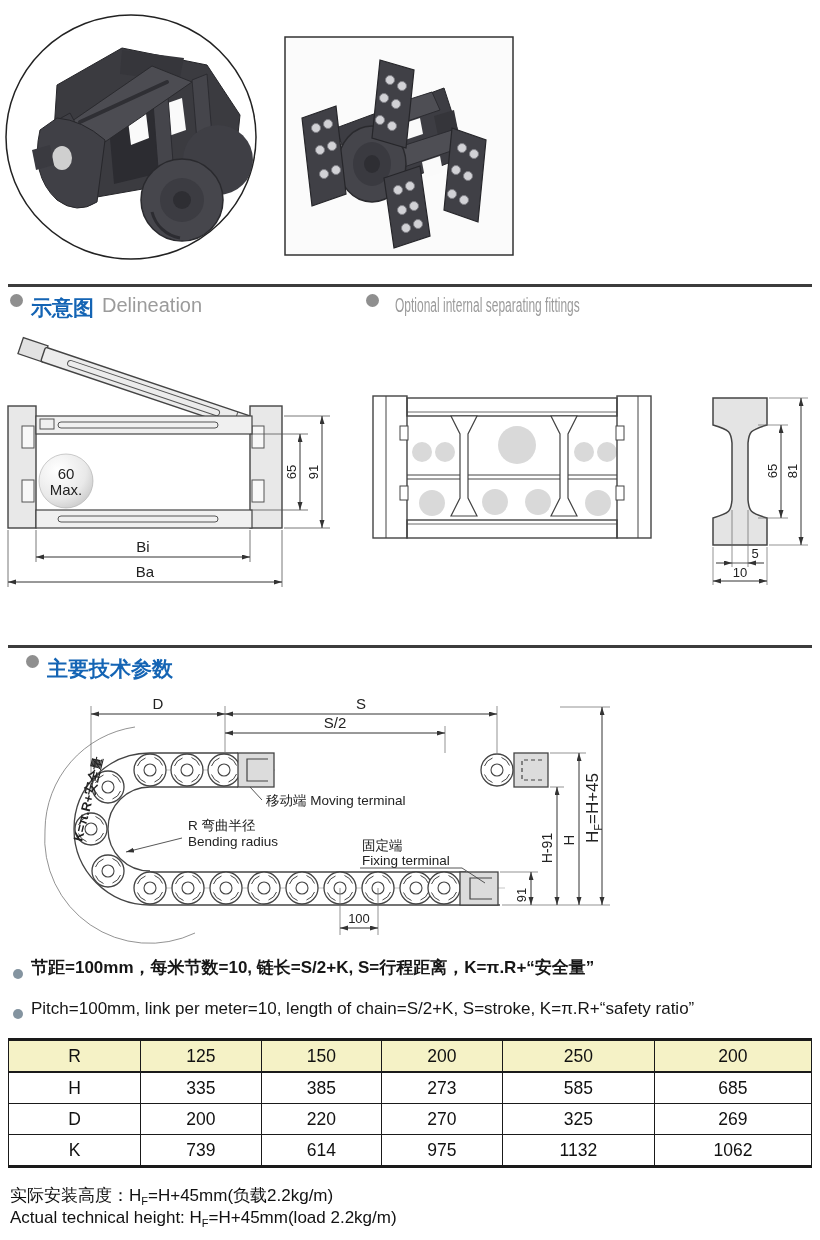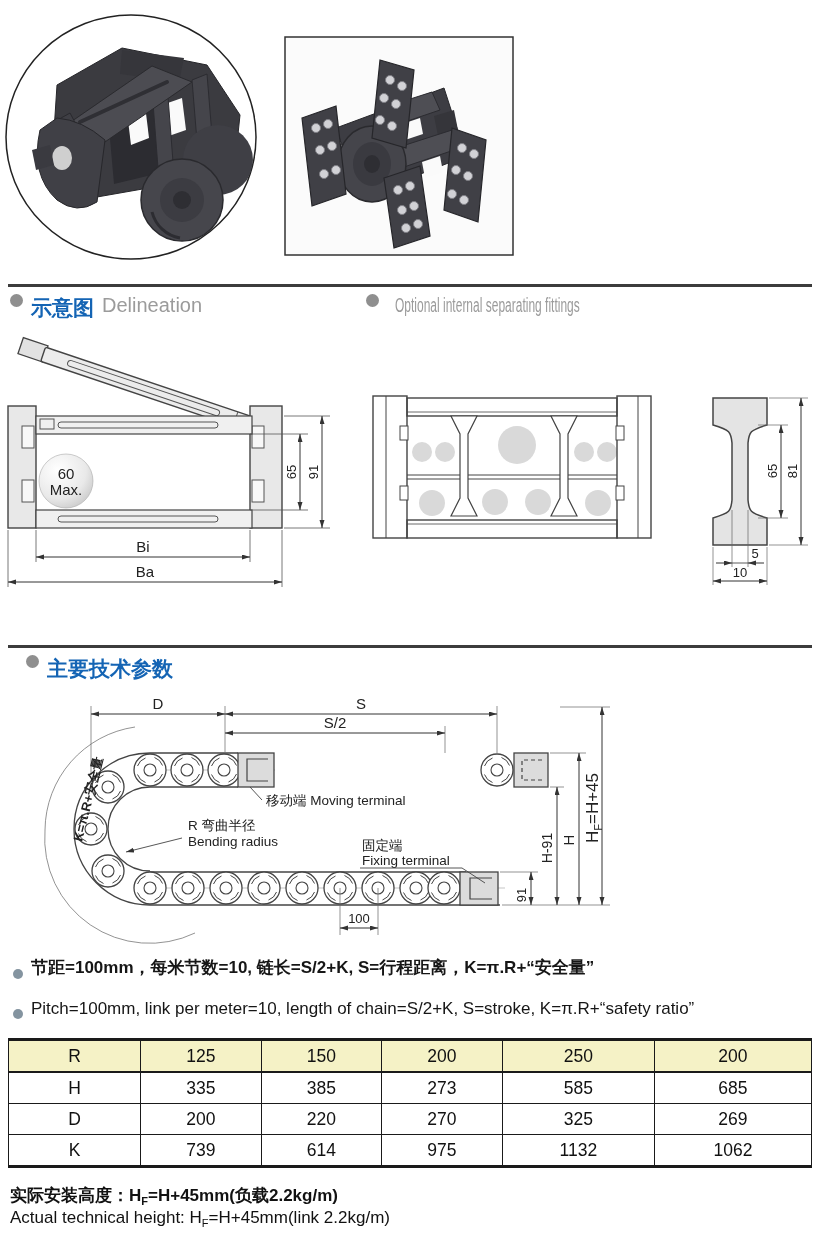--- a/index.html
+++ b/index.html
@@ -15,21 +15,21 @@
   .note{position:absolute;display:flex;align-items:flex-end;font-size:17px;white-space:nowrap}
   .note .txt{color:#161616}
   .note.bzh .txt{font-weight:600}
   .dot2{width:10px;height:10px;border-radius:50%;background:#8494a0;margin:4px 8px 0 3px;flex:0 0 auto}
   table.tbl{position:absolute;left:8px;top:1038px;width:804px;border-collapse:collapse;
             text-align:center;font-size:17.5px;color:#111}
   .tbl td{border:1.5px solid #1a1a1a;height:28px}
   .tbl tr:first-child td{background:#f5f2c6;border-top:3px solid #1a1a1a;border-bottom:2.5px solid #1a1a1a}
   .tbl tr:last-child td{border-bottom:3px solid #1a1a1a}
   .ft{position:absolute;left:10px;font-size:17px;color:#111;white-space:nowrap}
-  .ft.b{font-weight:700}
+  .ft.b{font-weight:400}
   sub{font-size:11px}
   svg text{fill:#222}
 </style>
 </head>
 <body>
 
 <svg class="abs" style="left:2px;top:10px" width="258" height="254" viewBox="0 0 258 254">
   <defs>
       <clipPath id="cl1">
         <ellipse cx="129" cy="127" rx="125" ry="122"></ellipse>
@@ -415,14 +415,14 @@
     <td>1132</td>
     <td>1062</td>
   </tr>
 </tbody>
   </table>
 
 <div class="ft b" style="top:1184px">
   <span>实际安装高度：H</span><sub>F</sub><span>=H+45mm(负载2.2kg/m)</span>
 </div>
 <div class="ft" style="top:1208px">
-  <span>Actual technical height: H</span><sub>F</sub><span>=H+45mm(link 2.2kg/m)</span>
+  <span>Actual technical height: H</span><sub>F</sub><span>=H+45mm(load 2.2kg/m)</span>
 </div>
 
 </body></html>

